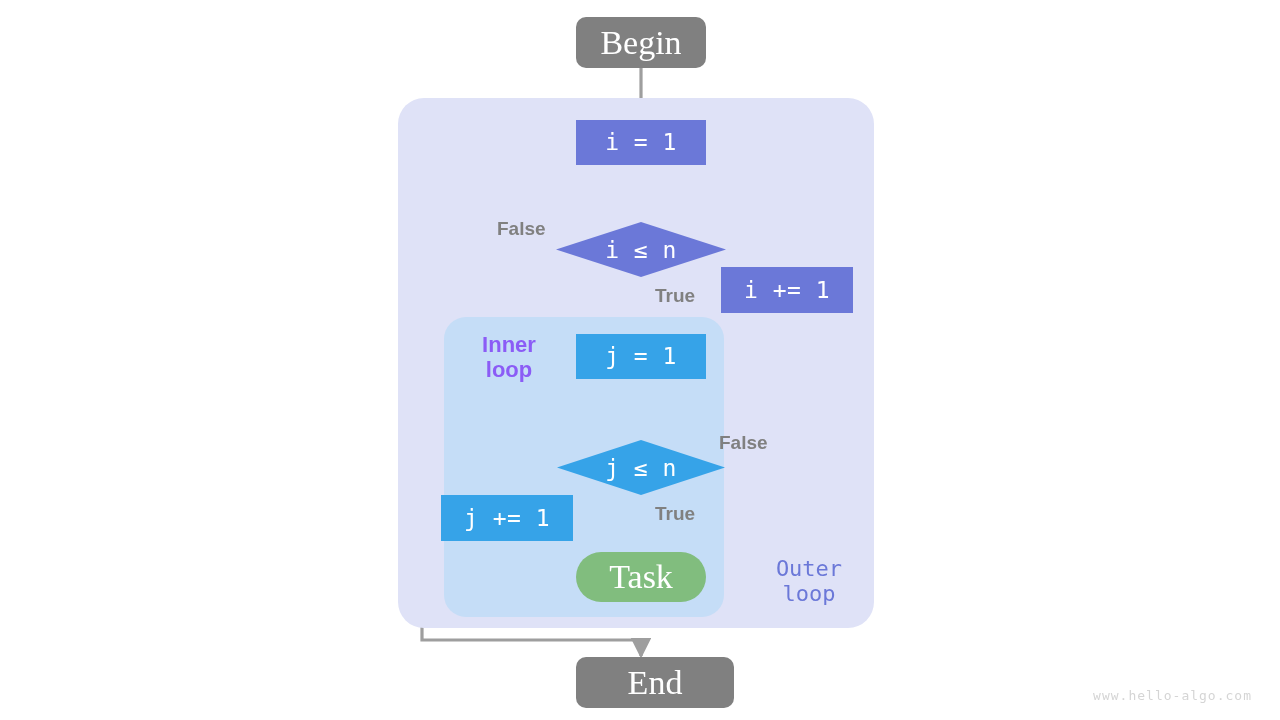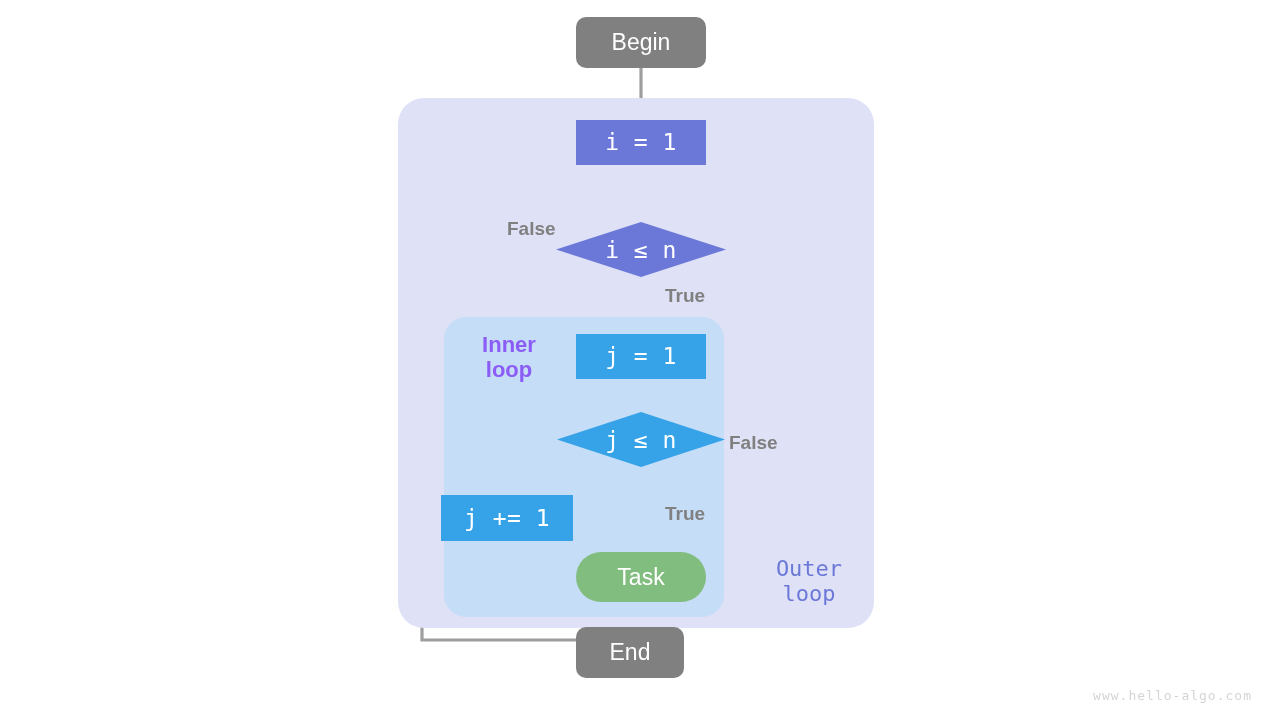--- a/index.html
+++ b/index.html
@@ -61,22 +61,22 @@
     text-align: center;
     line-height: 1;
     white-space: nowrap;
   }
   .node-mono {
     font-family: "DejaVu Sans Mono", "Liberation Mono", monospace;
     font-size: 23px;
     letter-spacing: 0.5px;
   }
   .node-sans {
-    font-family: Liberation Sans, sans-serif;
-    font-size: 23px;
+    font-family: Liberation Serif, serif;
+    font-size: 34px;
   }
 
   
   .terminal {
     background: #808080;
     border-radius: 10px;
   }
 
   
   .proc-indigo { background: #6b78d8; }
@@ -108,21 +108,20 @@
   }
 
   
   .edge-label {
     position: absolute;
     color: #808080;
     font-family: "Liberation Sans", sans-serif;
     font-size: 19px;
     font-weight: bold;
     white-space: nowrap;
-    margin-left: 10px;
   }
 
   
   .group-caption {
     position: absolute;
     text-align: center;
     line-height: 1.12;
     white-space: pre-line;
   }
   .caption-inner {
@@ -198,35 +197,36 @@
 
   <div class="node proc-indigo node-mono" style="left:576px; top:120px; width:130px; height:45px;">i = 1</div>
 
   <div class="diamond" style="left:556px; top:222px; width:170px; height:55px;">
     <svg class="dshape" viewBox="0 0 170 55" preserveAspectRatio="none" xmlns="http://www.w3.org/2000/svg">
       <polygon points="85,0 170,27.5 85,55 0,27.5" fill="#6b78d8"></polygon>
     </svg>
     <span class="dlabel">i ≤ n</span>
   </div>
 
+  <div class="node proc-indigo node-mono" style="left:721px; top:267px; width:132px; height:46px;">i += 1</div>
 
   <div class="node proc-blue node-mono" style="left:576px; top:334px; width:130px; height:45px;">j = 1</div>
 
-  <div class="diamond" style="left:557px; top:412px; width:168px; height:55px;">
+  <div class="diamond" style="left:557px; top:440px; width:168px; height:55px;">
     <svg class="dshape" viewBox="0 0 168 55" preserveAspectRatio="none" xmlns="http://www.w3.org/2000/svg">
       <polygon points="84,0 168,27.5 84,55 0,27.5" fill="#36a3e8"></polygon>
     </svg>
     <span class="dlabel">j ≤ n</span>
   </div>
 
   <div class="node proc-blue node-mono" style="left:441px; top:495px; width:132px; height:46px;">j += 1</div>
 
   <div class="node proc-green node-sans" style="left:576px; top:552px; width:130px; height:50px;border-radius:25px;">Task</div>
 
-  <div class="node terminal node-sans" style="left:576px; top:627px; width:108px; height:51px;">End</div>
+  <div class="node terminal node-sans" style="left:576px; top:657px; width:158px; height:51px;">End</div>
 
   <div class="edge-label" style="left:497px; top:218px;">False</div>
 
   <div class="edge-label" style="left:655px; top:285px;">True</div>
 
   <div class="edge-label" style="left:719px; top:432px;">False</div>
 
   <div class="edge-label" style="left:655px; top:503px;">True</div>
 
   <div class="watermark">www.hello-algo.com</div>

